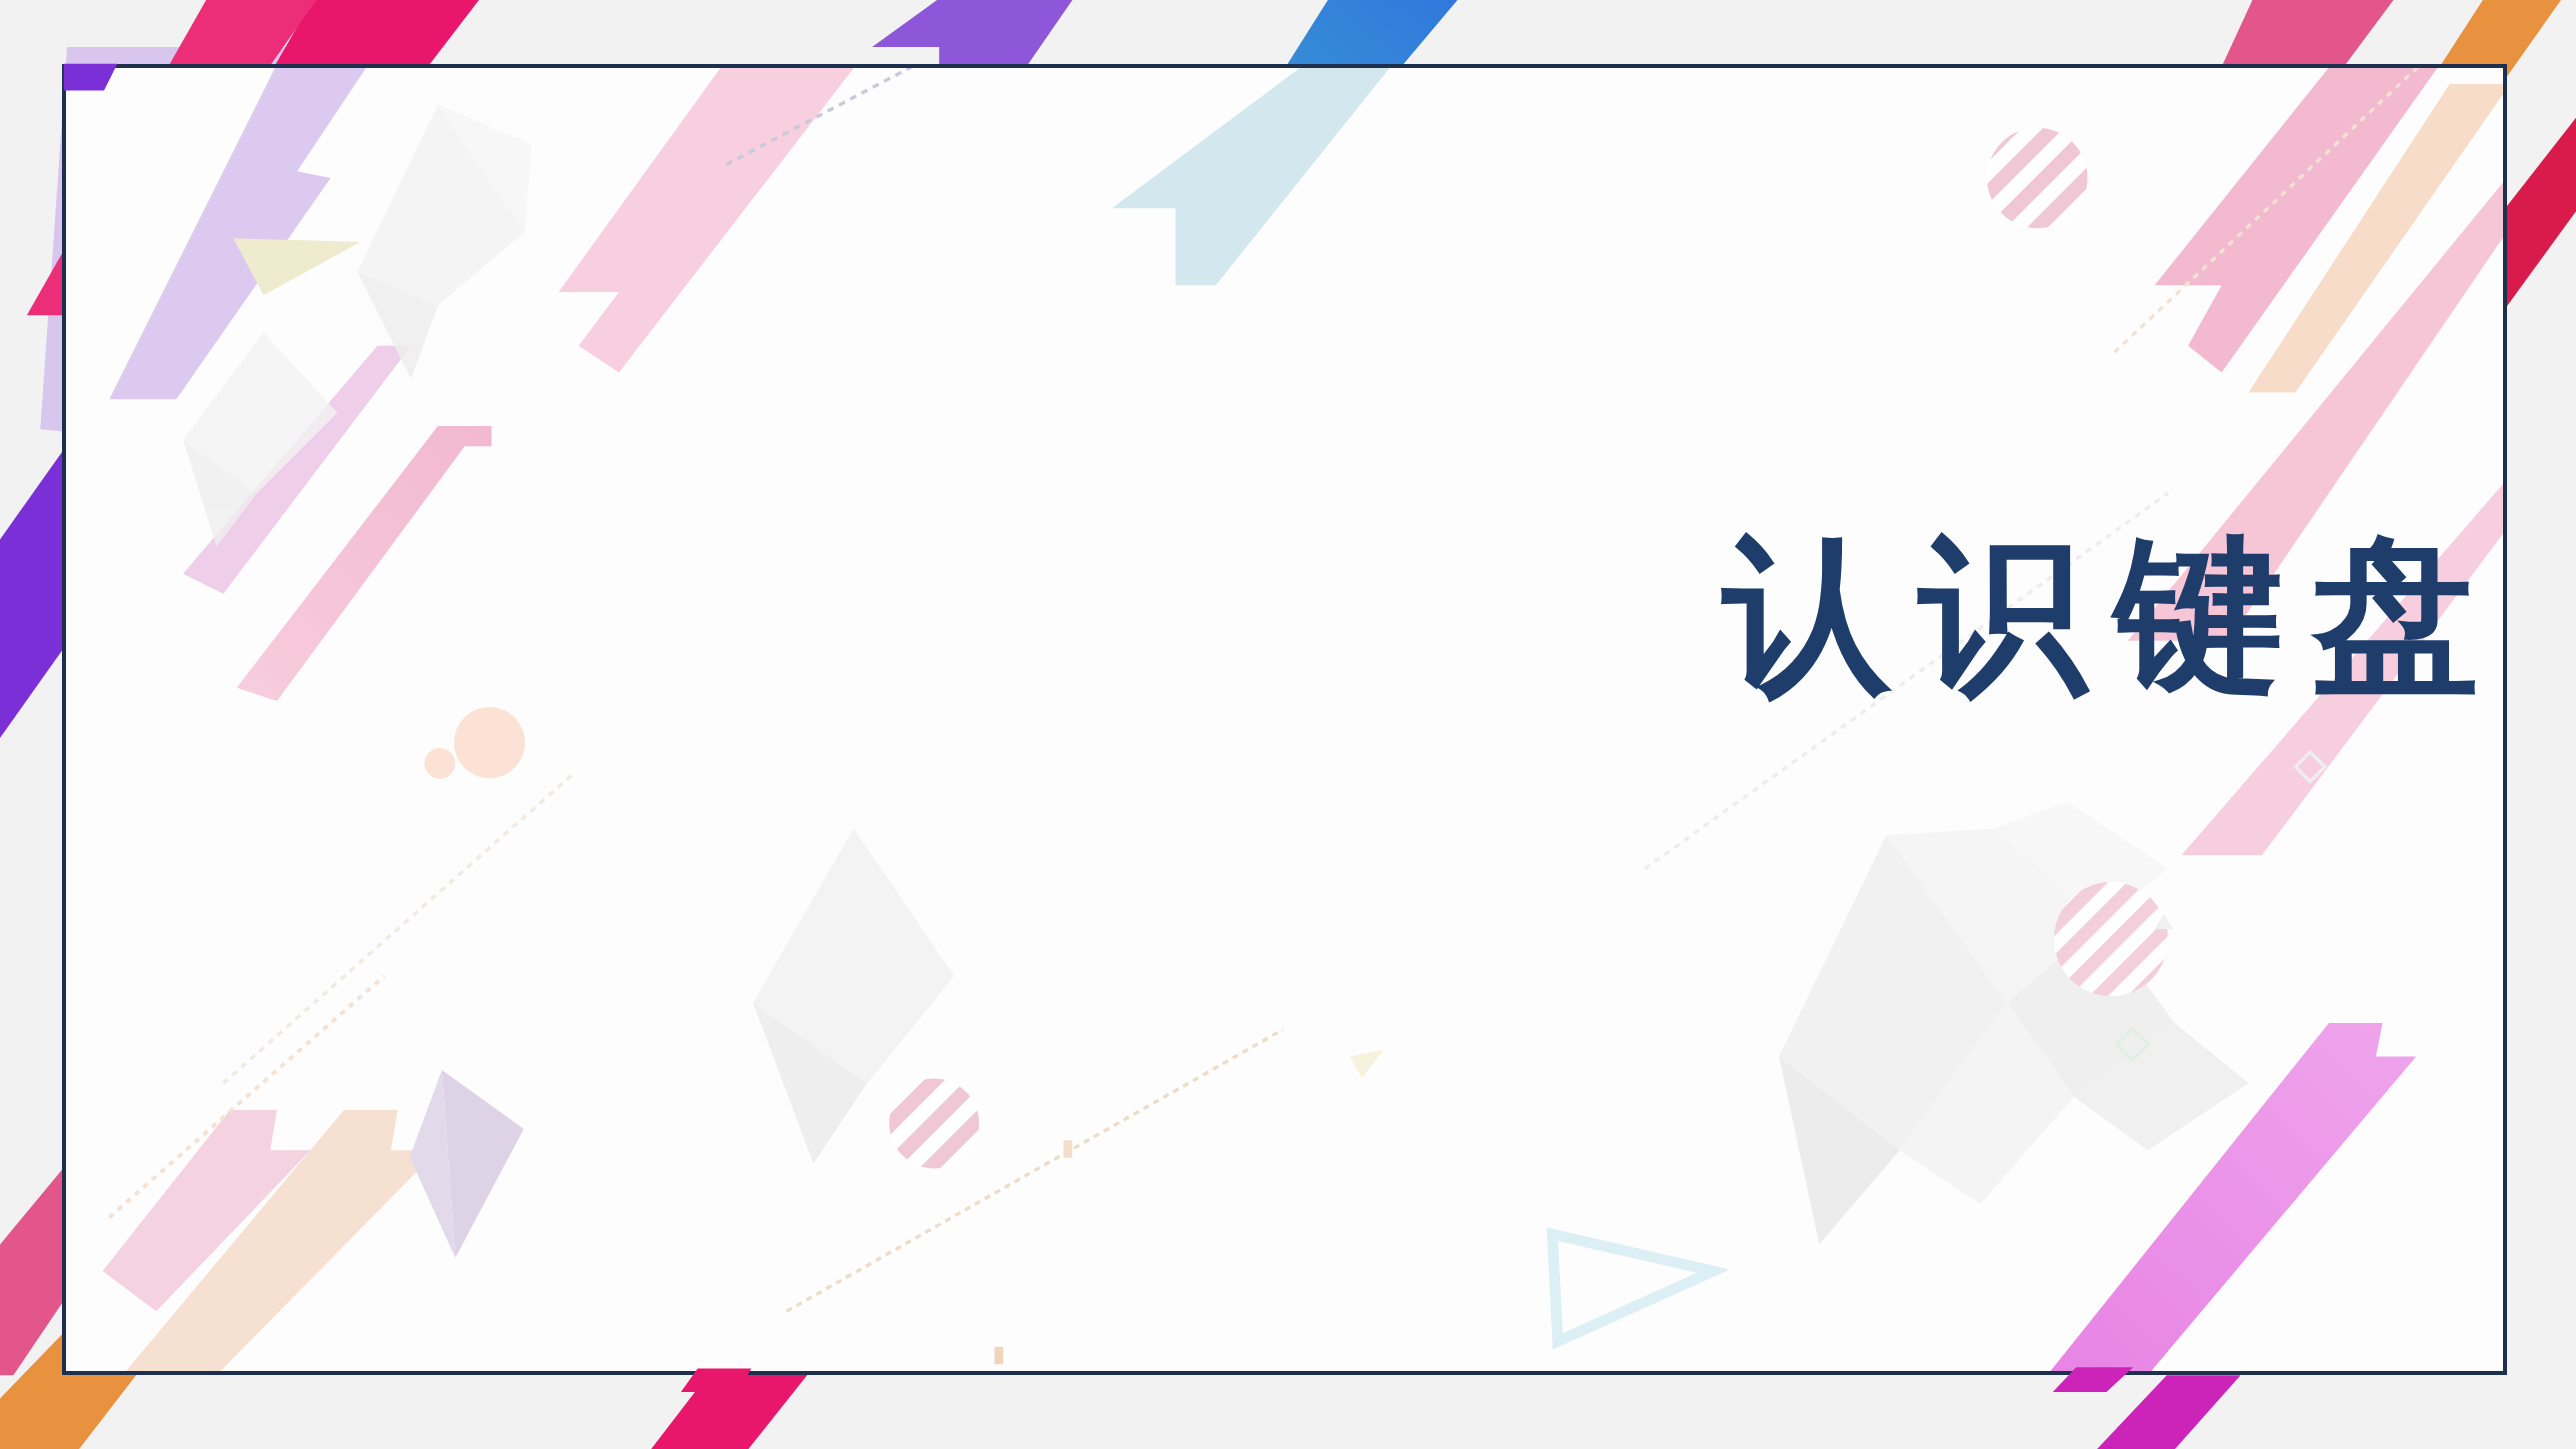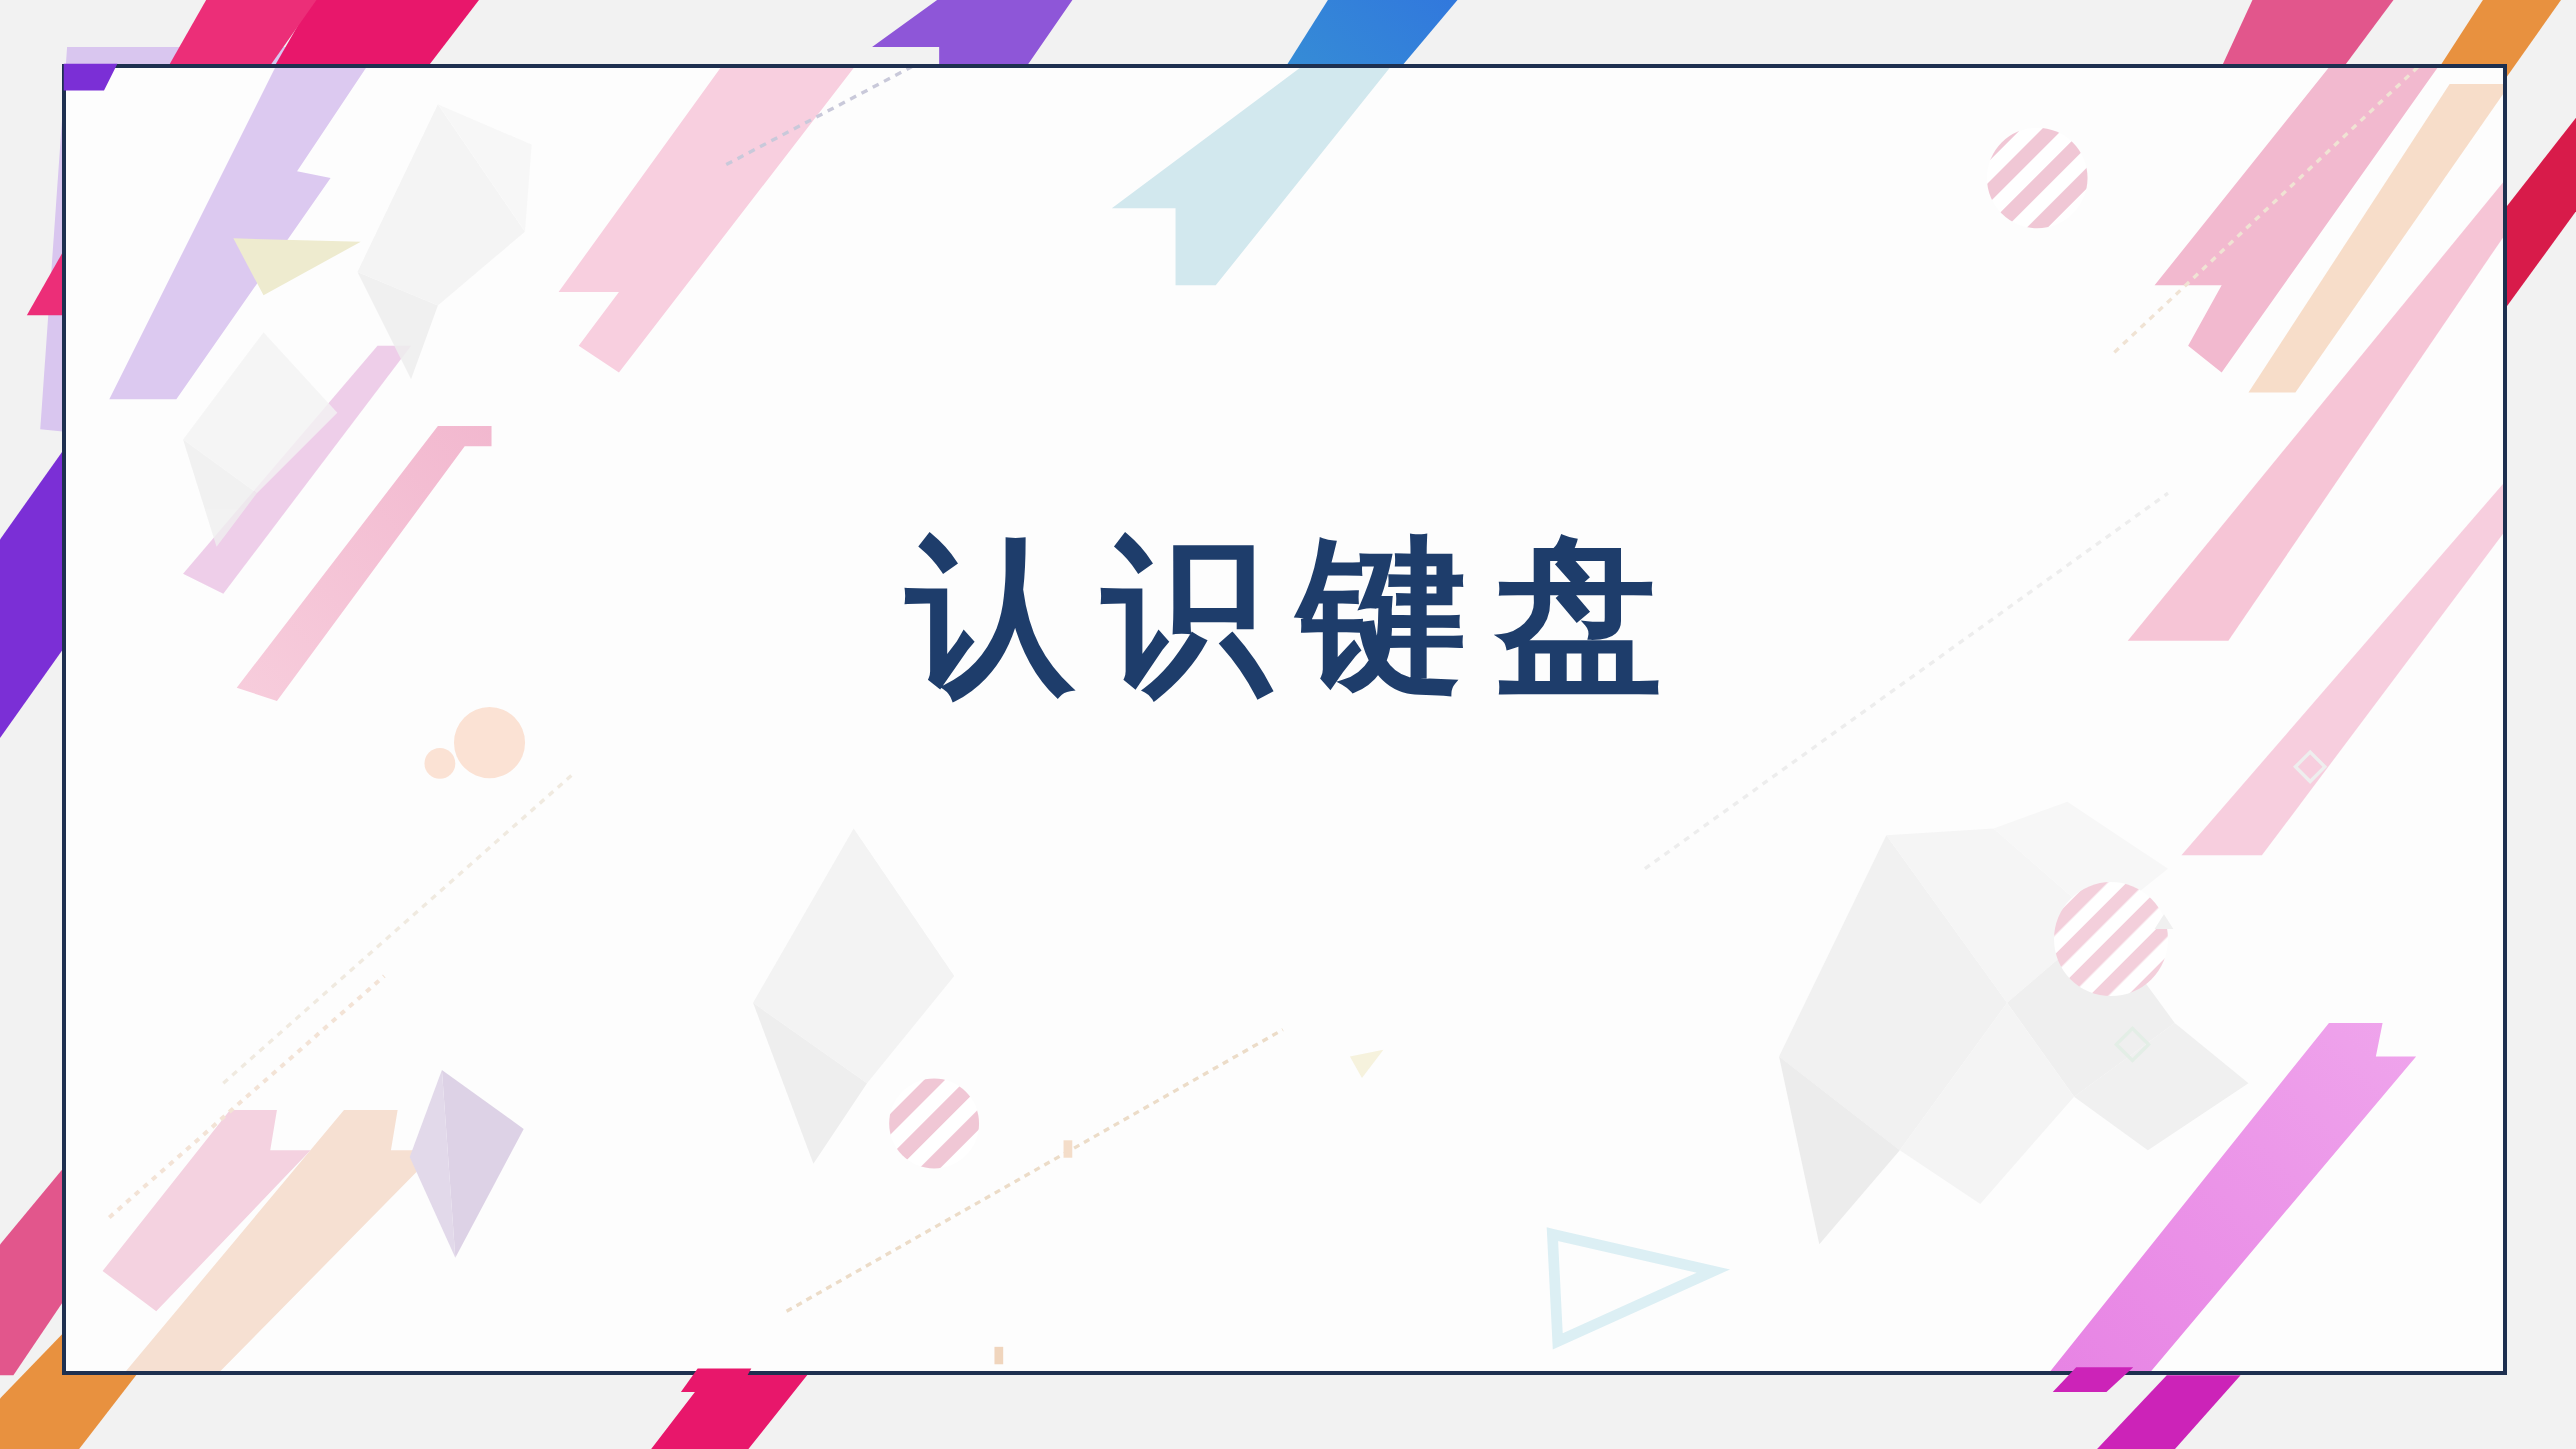--- a/index.html
+++ b/index.html
@@ -264,21 +264,21 @@
 
       <line x1="70" y1="1720" x2="480" y2="1360" stroke="#f3e3d6" stroke-width="6" stroke-dasharray="8 9"></line>
 
       <rect x="1493" y="1605" width="13" height="26" fill="#f4ddc9"></rect>
       <rect x="1390" y="1913" width="13" height="26" fill="#f0d5bd"></rect>
 
       <polygon points="1920,1480 1970,1470 1938,1512" fill="#f6f2dd"></polygon>
     </svg>
 
     <div style="position:absolute;left:0;top:0;width:2445px;height:1311px;z-index:30;pointer-events:none">
-      <div style="position:absolute;left:0;top:446px;width:2445px;text-align:center">
+      <div style="position:absolute;left:0;top:446px;width:2445px;text-align:right">
         <span id="title">认识键盘</span>
       </div>
     </div>
   </div>
 
   <div id="card-border"></div>
 
   <svg width="2576" height="1449" style="position:absolute;left:0;top:0;z-index:50;pointer-events:none" viewBox="0 0 3840 2160">
 
     <g>

